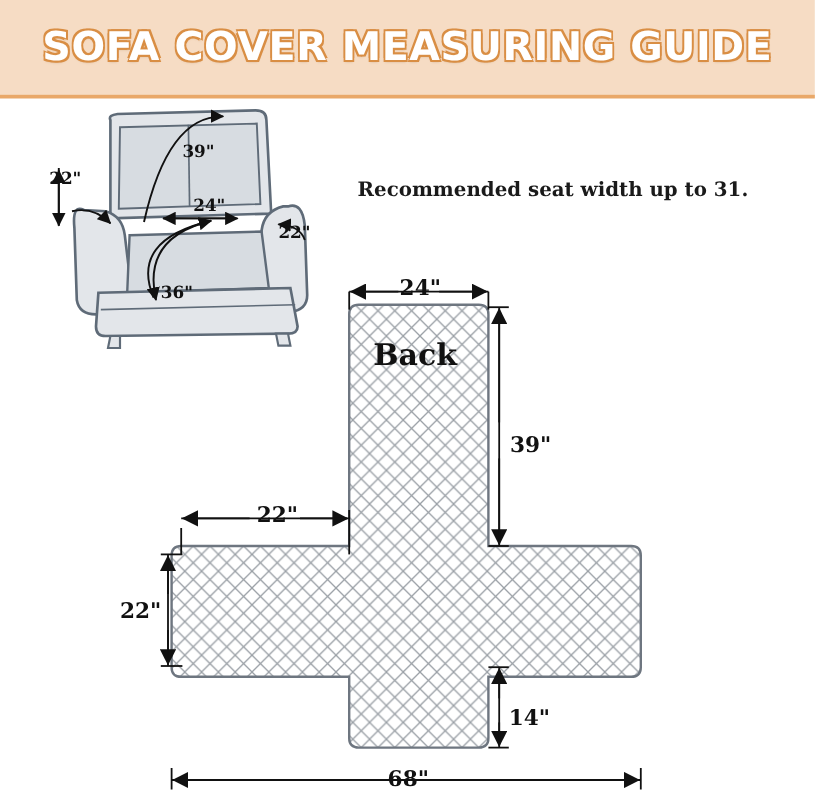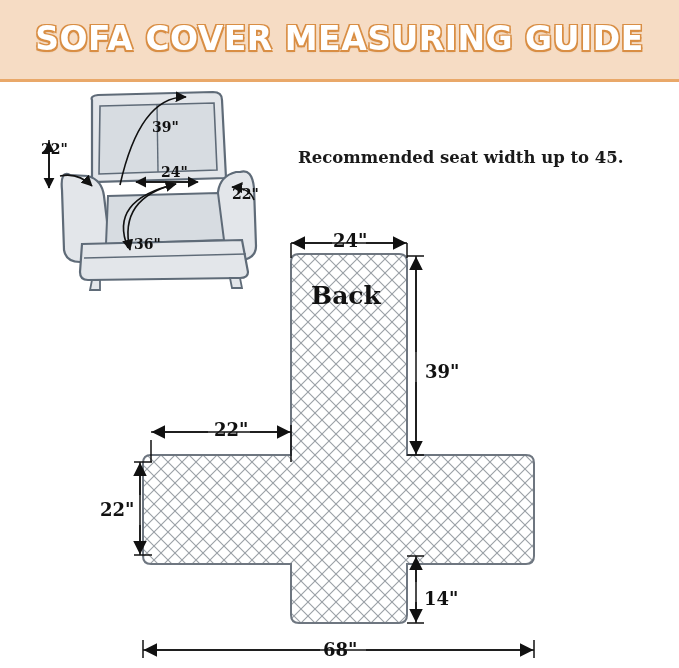--- a/index.html
+++ b/index.html
@@ -97,21 +97,21 @@
 </style>
 </head>
 <body>
 
 <div id="page">
 
   <div class="banner">
     <div class="banner-title">SOFA COVER MEASURING GUIDE</div>
   </div>
 
-  <div class="rec-note">Recommended seat width up to 45.</div>
+  <div class="rec-note">Recommended seat width up to 31.</div>
 
   <svg class="layer" viewBox="0 0 679 668">
     <defs>
 
       <pattern id="hatch" width="14" height="14" patternUnits="userSpaceOnUse" patternTransform="rotate(0)">
         <rect width="14" height="14" fill="#ffffff"></rect>
         <path d="M -4 4 L 4 -4 M 0 14 L 14 0 M 10 18 L 18 10" stroke="#9aa0a6" stroke-width="1.1" fill="none"></path>
         <path d="M -4 10 L 4 18 M 0 0 L 14 14 M 10 -4 L 18 4" stroke="#9aa0a6" stroke-width="1.1" fill="none"></path>
       </pattern>
 

